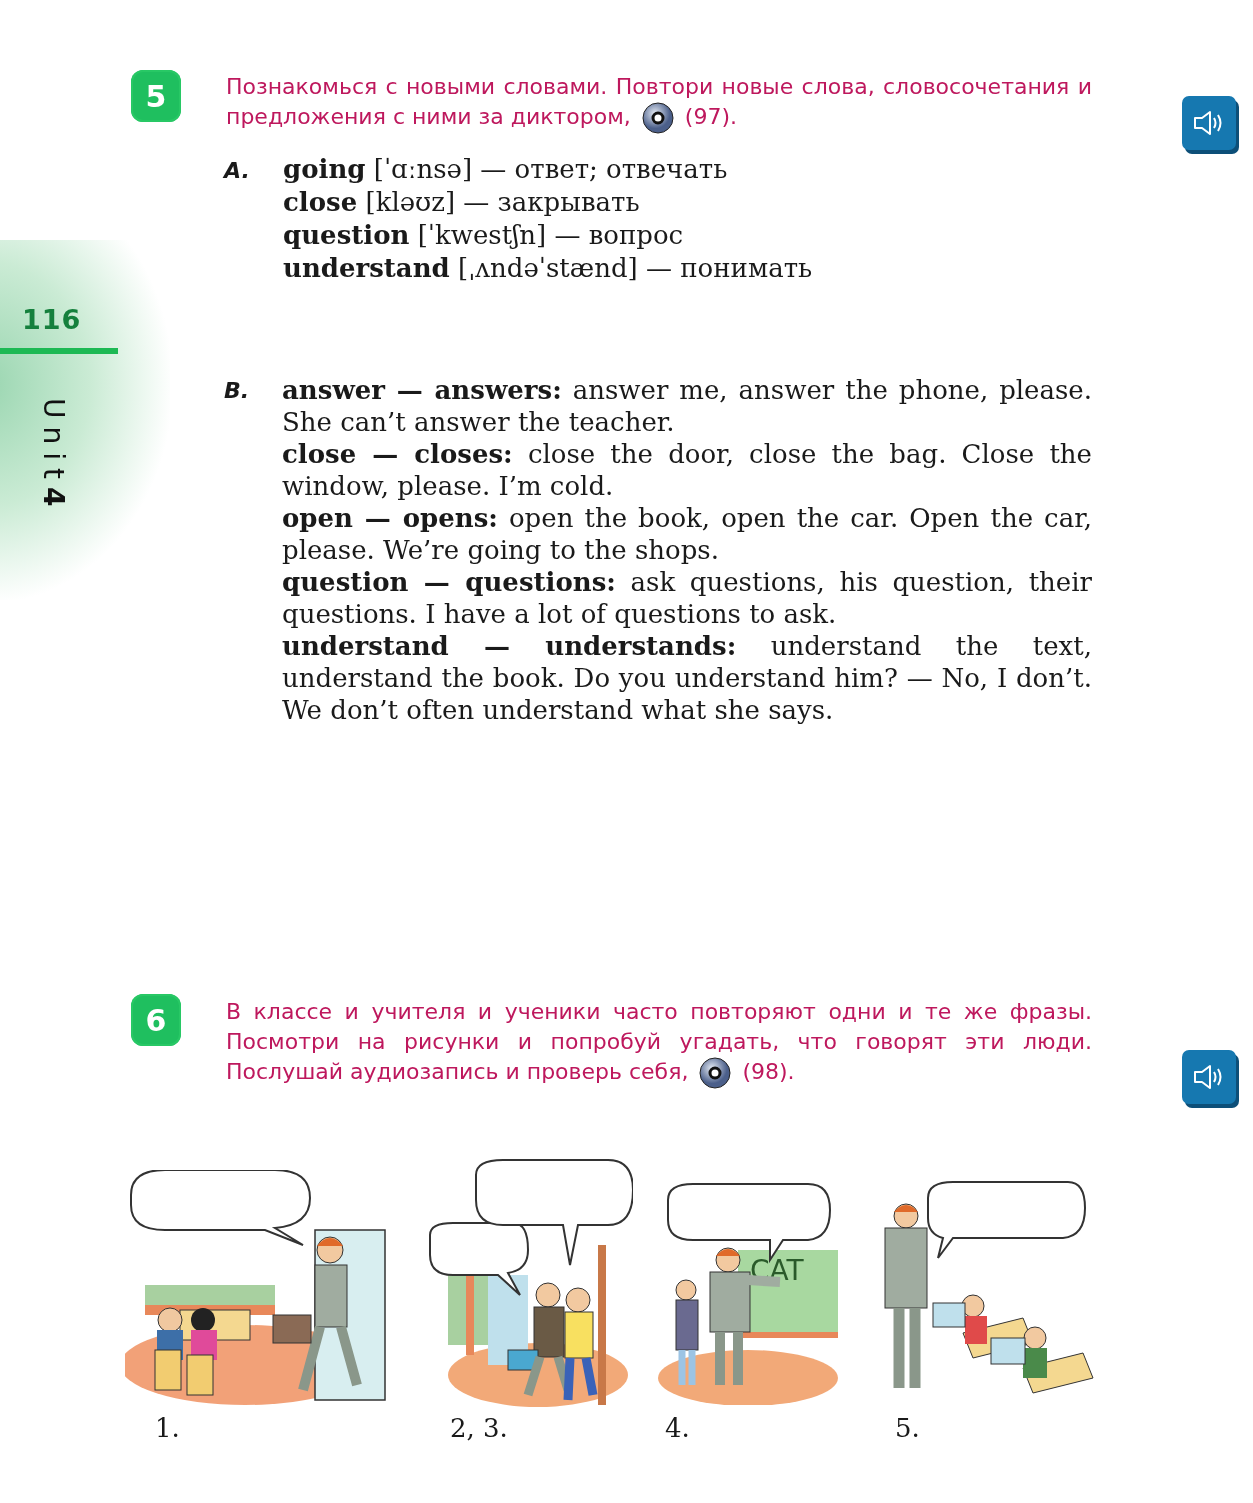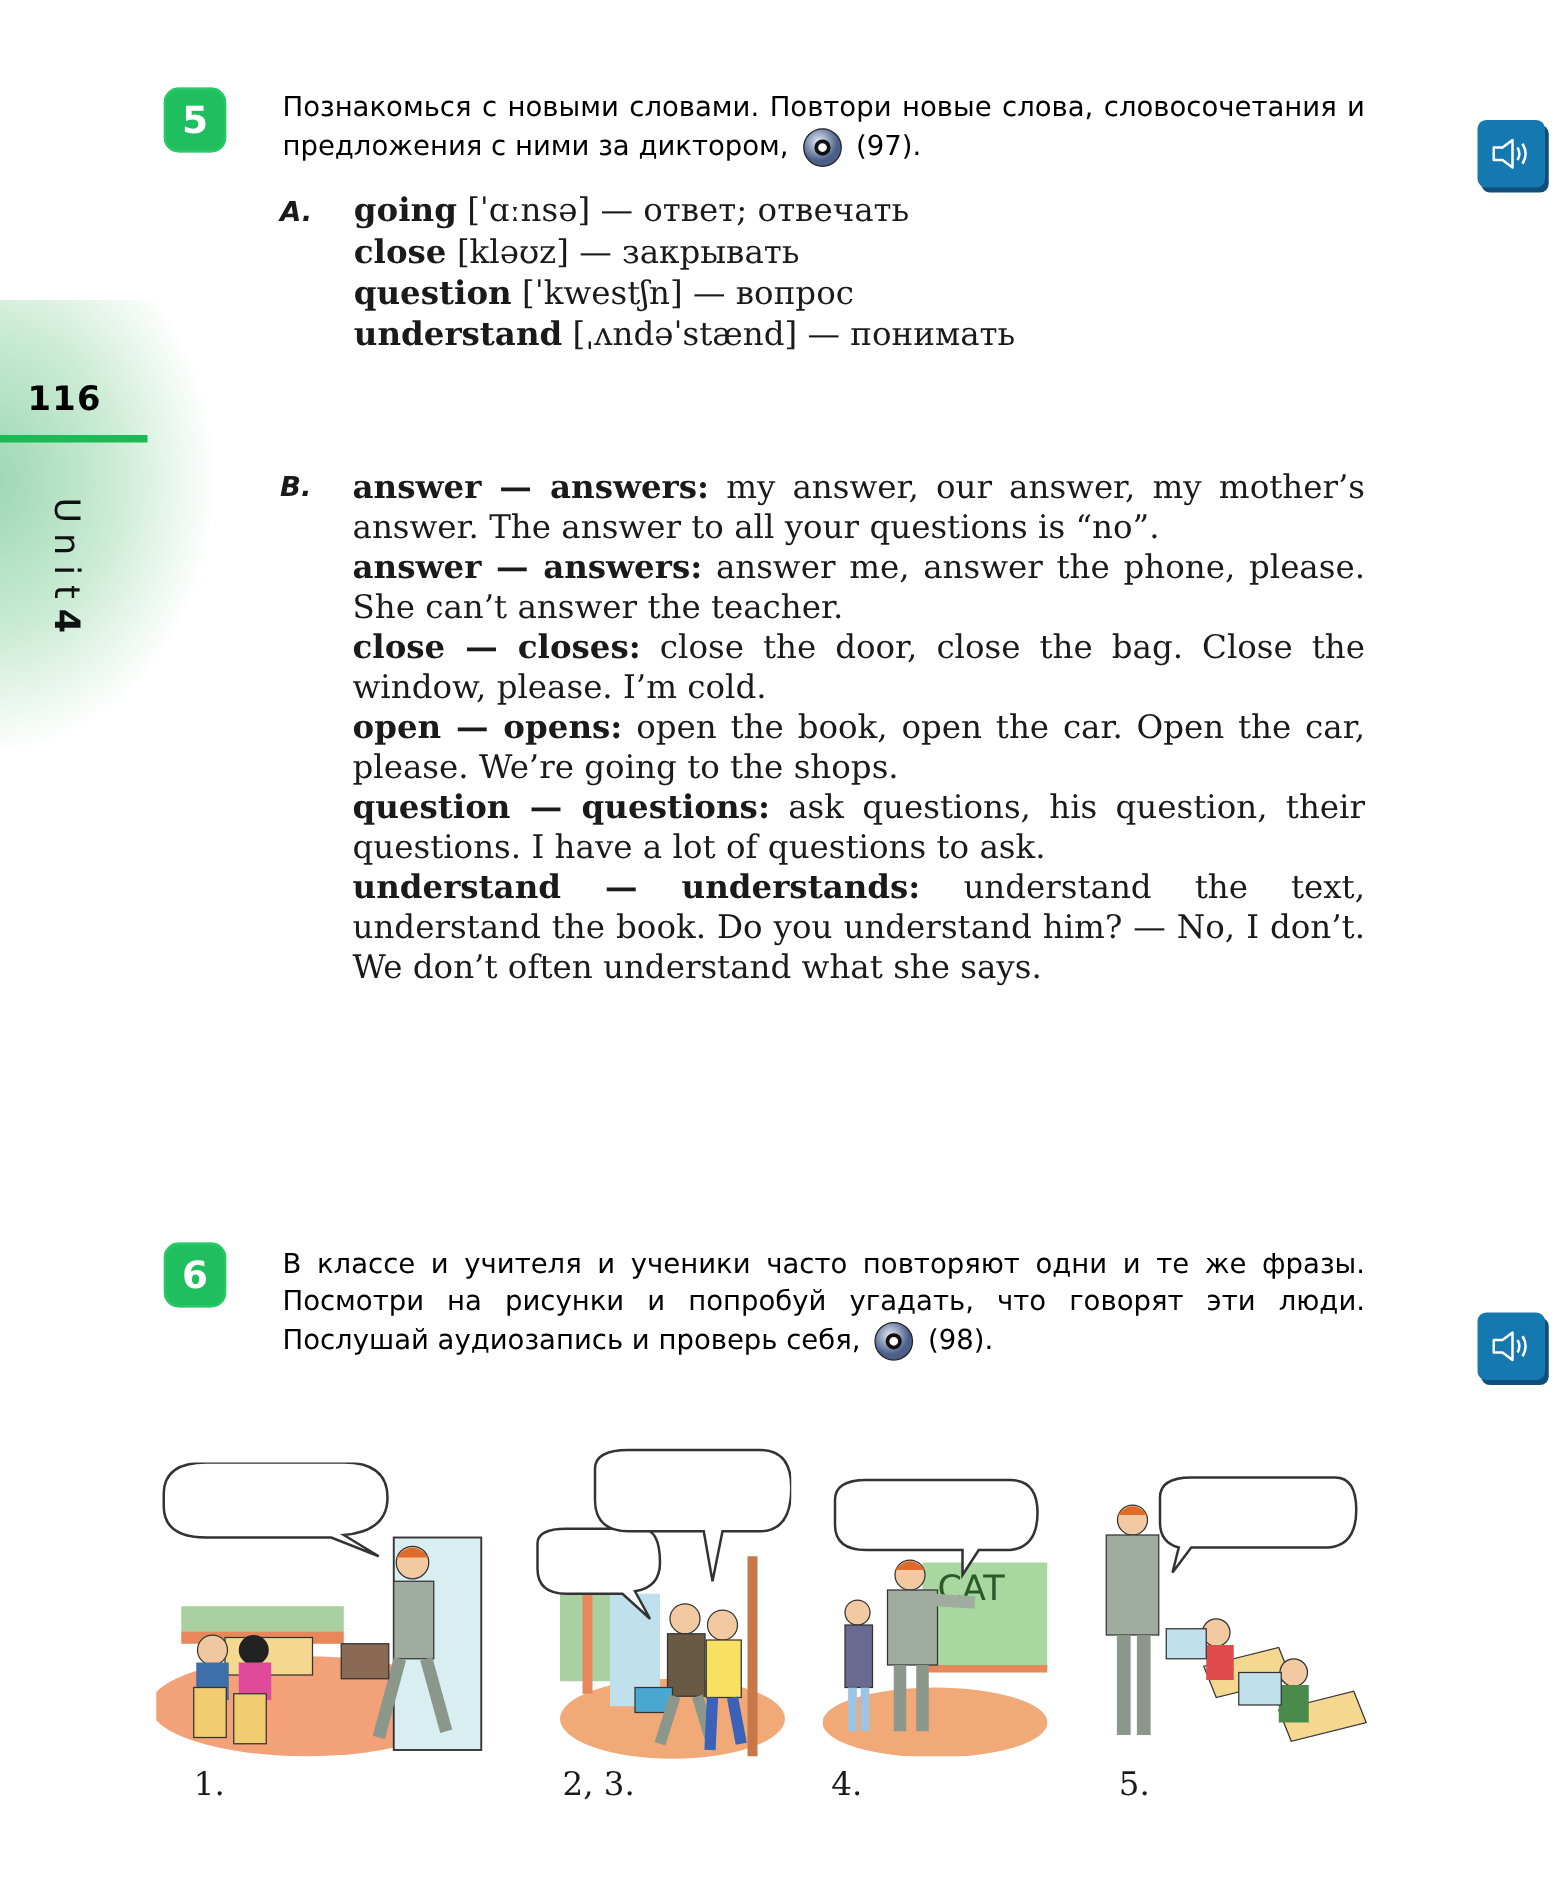--- a/index.html
+++ b/index.html
@@ -7,39 +7,39 @@
     width: 1253px; height: 1503px; position: relative; overflow: hidden;
     background: #ffffff; color: #1a1a1a;
     font-family: "DejaVu Serif", serif;
   }
   .side-blob {
     position: absolute; left: -60px; top: 240px; width: 230px; height: 360px;
     background: radial-gradient(ellipse at 20% 40%, rgba(120,200,150,0.75) 0%, rgba(150,215,170,0.5) 40%, rgba(255,255,255,0) 72%);
   }
   .page-num {
     position: absolute; left: 22px; top: 304px; font-family: "DejaVu Sans", sans-serif;
-    font-weight: bold; font-size: 27px; letter-spacing: 1px; color: #000000;
+    font-weight: bold; font-size: 27px; letter-spacing: 1px; color: #15803d;
   }
   .page-rule { position: absolute; left: 0; top: 348px; width: 118px; height: 6px; background: #1db954; }
   .unit-label {
     position: absolute; left: 30px; top: 398px; width: 40px; height: 160px;
     writing-mode: vertical-rl; font-family: "DejaVu Sans", sans-serif;
     font-size: 28px; letter-spacing: 8px; color: #111;
   }
   .unit-label b { font-weight: 900; }
 
   .ex-badge {
     position: absolute; width: 50px; height: 52px; border-radius: 12px;
     background: #1fbf5f; color: #fff; font-family: "DejaVu Sans", sans-serif;
     font-weight: 900; font-size: 30px; display: flex; align-items: center; justify-content: center;
     box-shadow: 0 0 0 2px #28c865 inset;
   }
   .instr {
     position: absolute; left: 226px; width: 866px; font-family: "DejaVu Sans", sans-serif;
-    font-size: 22px; line-height: 30px; text-align: justify; color: #000000;
+    font-size: 22px; line-height: 30px; text-align: justify; color: #be185d;
   }
   .cd-icon {
     display: inline-block; width: 32px; height: 32px; vertical-align: middle; margin: 0 4px;
   }
   .audio-btn {
     position: absolute; width: 54px; height: 54px; border-radius: 7px;
     background: #1678b0; box-shadow: 3px 4px 0 #0d4f78;
     display: flex; align-items: center; justify-content: center; cursor: pointer;
   }
 
@@ -96,21 +96,20 @@
 <div class="sec-letter" style="top:158px;">A.</div>
 <div class="vocab">
   <div class="row"><b>going</b> <span>[ˈɑːnsə]</span> <span>— ответ; отвечать</span></div>
   <div class="row"><b>close</b> <span>[kləʊz]</span> <span>— закрывать</span></div>
   <div class="row"><b>question</b> <span>[ˈkwestʃn]</span> <span>— вопрос</span></div>
   <div class="row"><b>understand</b> <span>[ˌʌndəˈstænd]</span> <span>— понимать</span></div>
 </div>
 
 <div class="sec-letter" style="top:378px;">B.</div>
 <div class="para">
-  <div class="blk"><b>answer — answers:</b><span> my answer, our answer, my mother’s answer. The answer to all your questions is “no”.</span></div>
   <div class="blk"><b>answer — answers:</b><span> answer me, answer the phone, please. She can’t answer the teacher.</span></div>
   <div class="blk"><b>close — closes:</b><span> close the door, close the bag. Close the window, please. I’m cold.</span></div>
   <div class="blk"><b>open — opens:</b><span> open the book, open the car. Open the car, please. We’re going to the shops.</span></div>
   <div class="blk"><b>question — questions:</b><span> ask questions, his question, their questions. I have a lot of questions to ask.</span></div>
   <div class="blk"><b>understand — understands:</b><span> understand the text, understand the book. Do you understand him? — No, I don’t. We don’t often understand what she says.</span></div>
 </div>
 
 <div class="ex-badge" style="left:131px;top:994px;">6</div>
 <div class="instr" style="top:997px;">
   <span>В классе и учителя и ученики часто повторяют одни и те же фразы. Посмотри на рисунки и попробуй угадать, что гово­рят эти люди. Послушай аудиозапись и проверь себя,</span>

